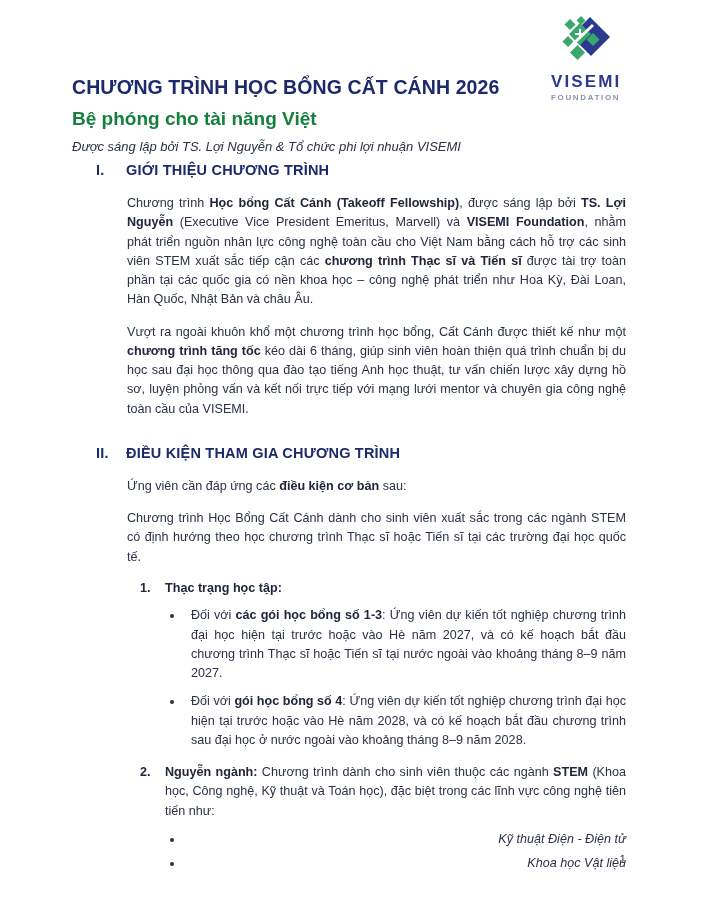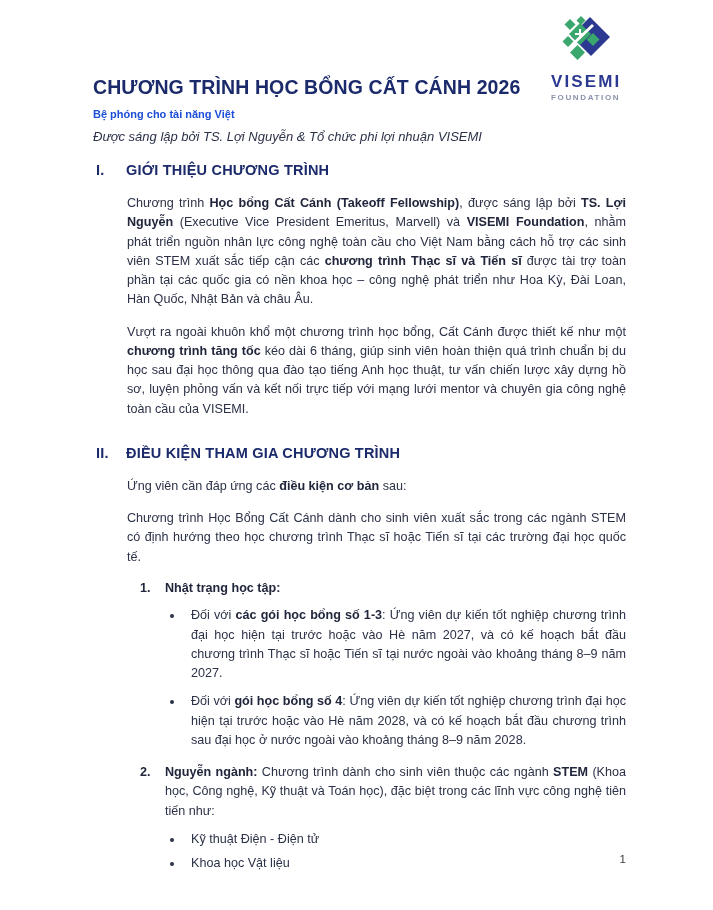--- a/index.html
+++ b/index.html
@@ -52,35 +52,35 @@
     font-weight: bold;
     letter-spacing: 1.65px;
     color: #8a93ad;
     margin-top: 4px;
   }
 
   
   .title-block {
     position: absolute;
     top: 76px;
-    left: 93px;
+    left: 72px;
     width: 560px;
   }
   .doc-title {
     font-size: 19.5px;
     font-weight: bold;
     color: #1b2a6b;
     letter-spacing: 0.1px;
     line-height: 1.18;
     margin: 0;
   }
   .doc-subtitle {
-    font-size: 11px;
-    font-weight: bold;
-    color: #1d4ed8;
+    font-size: 19px;
+    font-weight: bold;
+    color: #15803d;
     margin: 9px 0 0 0;
     line-height: 1.2;
   }
   .doc-tagline {
     font-size: 13px;
     font-style: italic;
     color: #2b3147;
     margin: 8px 0 8px 0;
     line-height: 1.2;
   }
@@ -179,21 +179,21 @@
     left: 5px;
     top: 0.62em;
     width: 4px;
     height: 4px;
     border-radius: 50%;
     background: #2b3147;
   }
 
   
   ul.bullets.simple { margin-top: 9px; }
-  ul.bullets.simple > li { text-align: left; }
+  ul.bullets.simple > li { text-align: right; font-style: italic; }
   ul.bullets.simple > li + li { margin-top: 5px; }
 
   
   .page-number {
     position: absolute;
     top: 853px;
     left: 0;
     width: 713px;
     padding-right: 87px;
     box-sizing: border-box;
@@ -250,21 +250,21 @@
       <div class="section">
         <div class="section-head">
           <span class="section-num">II.</span>
           <span class="section-title">ĐIỀU KIỆN THAM GIA CHƯƠNG TRÌNH</span>
         </div>
         <div class="section-body sec2-body">
           <p class="para"><span>Ứng viên cần đáp ứng các </span><b>điều kiện cơ bản</b><span> sau:</span></p>
           <p class="para"><span>Chương trình Học Bổng Cất Cánh dành cho sinh viên xuất sắc trong các ngành STEM có định hướng theo học chương trình Thạc sĩ hoặc Tiến sĩ tại các trường đại học quốc tế.</span></p>
         </div>
         <ol class="num-list">
-          <li><span class="ord">1.</span><span><b>Nhật trạng học tập:</b></span><ul class="bullets">
+          <li><span class="ord">1.</span><span><b>Thạc trạng học tập:</b></span><ul class="bullets">
               <li><span class="dot"></span><span><span>Đối với </span><b>các gói học bổng số 1-3</b><span>: Ứng viên dự kiến tốt nghiệp chương trình đại học hiện tại trước hoặc vào Hè năm 2027, và có kế hoạch bắt đầu chương trình Thạc sĩ hoặc Tiến sĩ tại nước ngoài vào khoảng tháng 8–9 năm 2027.</span></span></li>
               <li><span class="dot"></span><span><span>Đối với </span><b>gói học bổng số 4</b><span>: Ứng viên dự kiến tốt nghiệp chương trình đại học hiện tại trước hoặc vào Hè năm 2028, và có kế hoạch bắt đầu chương trình sau đại học ở nước ngoài vào khoảng tháng 8–9 năm 2028.</span></span></li>
             </ul></li>
           <li><span class="ord">2.</span><span><b>Nguyễn ngành:</b><span> Chương trình dành cho sinh viên thuộc các ngành </span><b>STEM</b><span> (Khoa học, Công nghệ, Kỹ thuật và Toán học), đặc biệt trong các lĩnh vực công nghệ tiên tiến như:</span></span><ul class="bullets simple">
               <li><span class="dot"></span><span><span>Kỹ thuật Điện - Điện tử</span></span></li>
               <li><span class="dot"></span><span><span>Khoa học Vật liệu</span></span></li>
             </ul></li>
         </ol>
       </div>
     </div>

